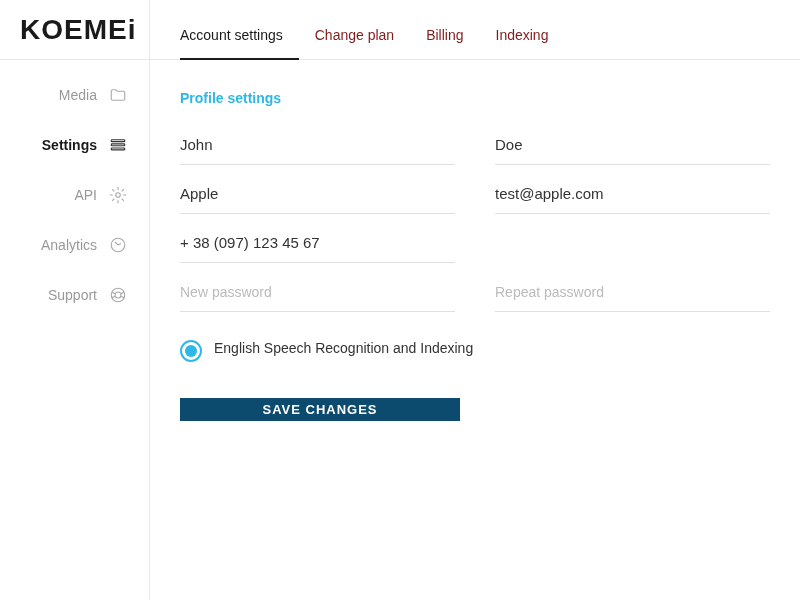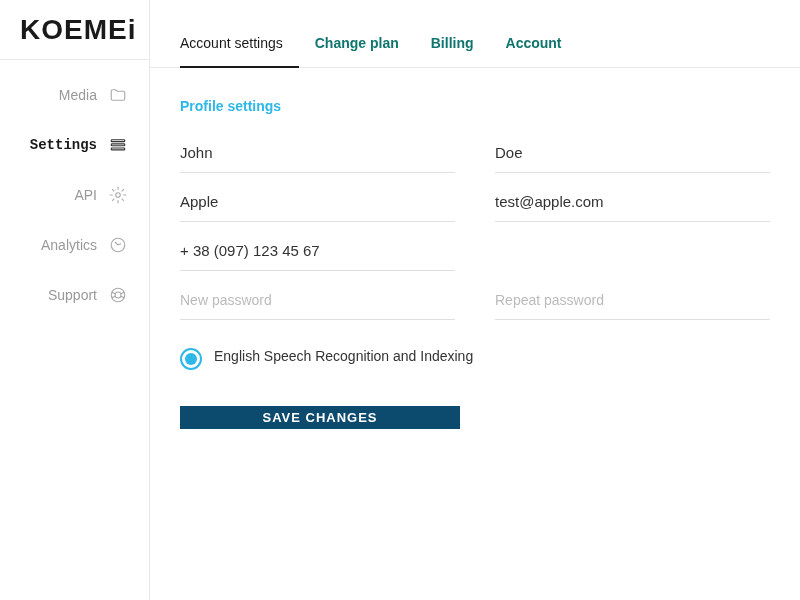--- a/index.html
+++ b/index.html
@@ -50,21 +50,20 @@
       cursor: pointer;
       color: #999;
       font-size: 14px;
       gap: 10px;
       margin-left: 28px;
     }
 
     .nav-item.active {
       color: #1a1a1a;
       font-weight: 600;
-      font-family: Liberation Mono, monospace;
     }
 
     .nav-item .nav-label {
       text-align: right;
     }
 
     .nav-icon {
       width: 22px;
       height: 22px;
       display: flex;
@@ -84,32 +83,31 @@
       display: flex;
       flex-direction: column;
       overflow: hidden;
     }
 
     
     .tabs {
       display: flex;
       border-bottom: 1px solid #e8e8e8;
       padding: 0 30px;
-      height: 68px;
+      height: 60px;
       align-items: flex-end;
     }
 
     .tab {
       padding: 0 16px 16px 16px;
       font-size: 14px;
       cursor: pointer;
-      color: #0f766e;
+      color: #7f1d1d;
       position: relative;
       white-space: nowrap;
-      font-weight: bold;
     }
 
     .tab.active {
       color: #1a1a1a;
       font-weight: 500;
     }
 
     .tab.active::after {
       content: '';
       position: absolute;
@@ -300,21 +298,21 @@
     <div class="tab active">
       <span>Account settings</span>
     </div>
     <div class="tab">
       <span>Change plan</span>
     </div>
     <div class="tab">
       <span>Billing</span>
     </div>
     <div class="tab">
-      <span>Account</span>
+      <span>Indexing</span>
     </div>
   </div>
 
   <div class="content">
 
     
     <div class="form-section">
       <div class="section-title">Profile settings</div>
 
       <div class="form-row fields-group">

